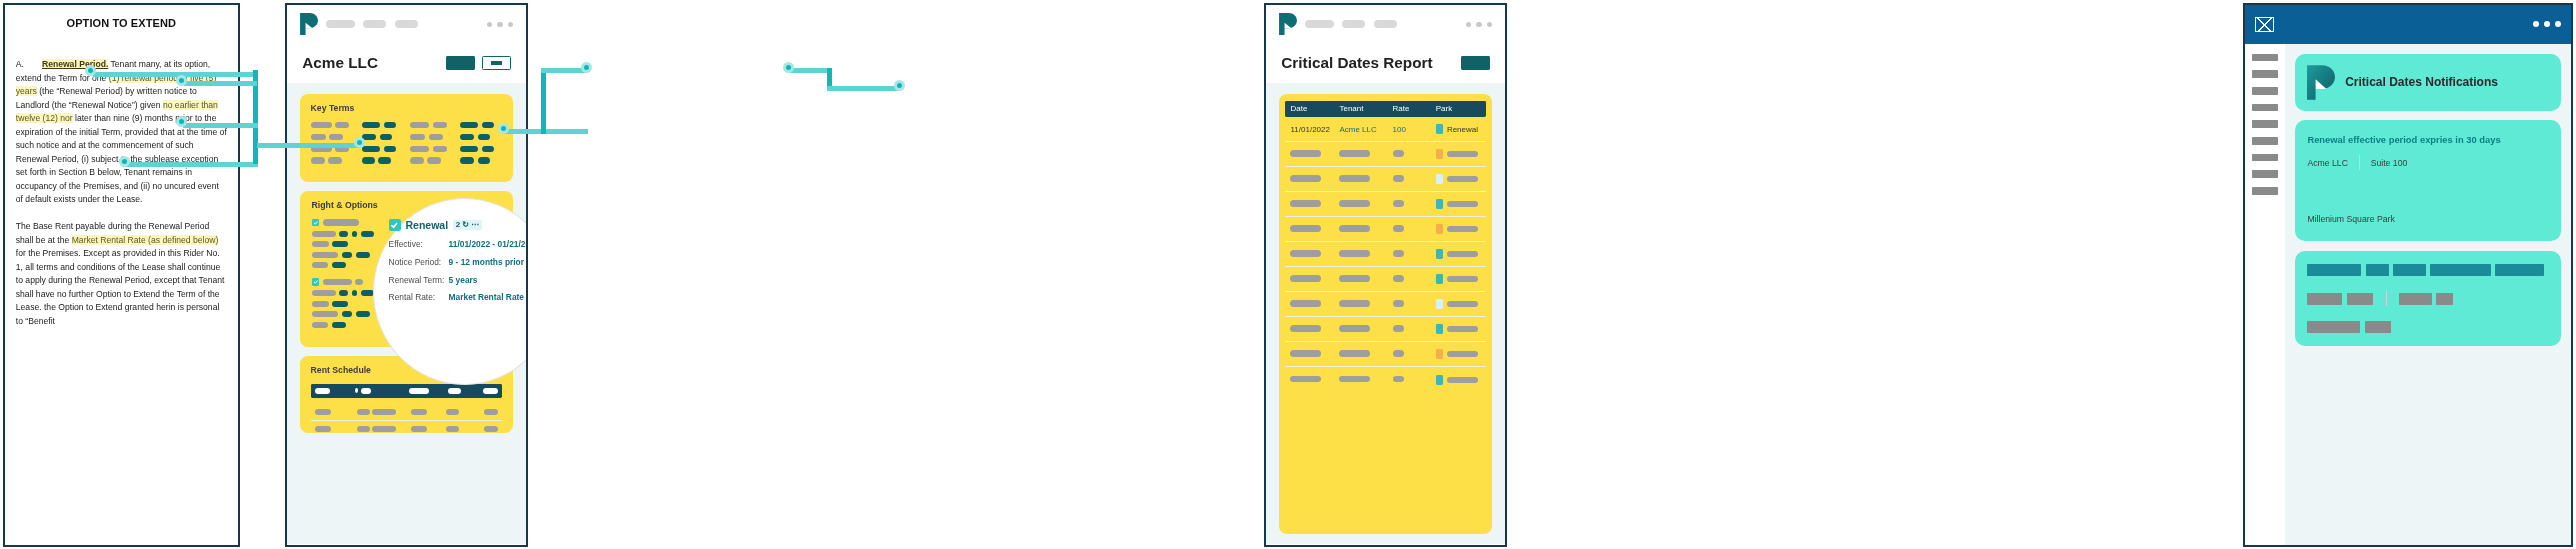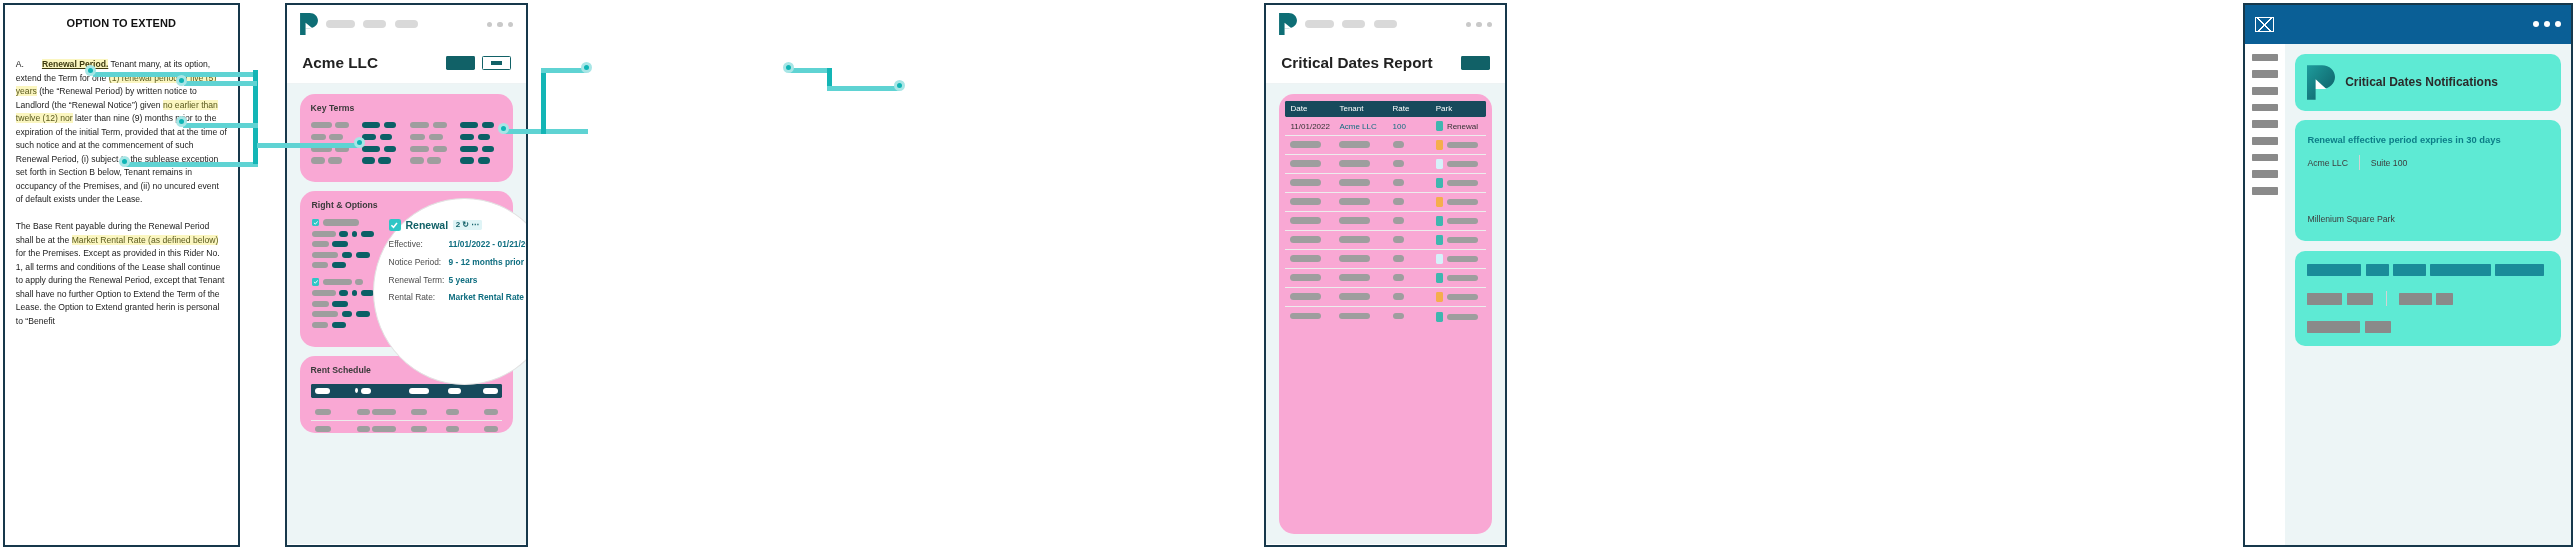--- a/index.html
+++ b/index.html
@@ -59,21 +59,21 @@
   .apptitle { font-size: 15.3px; font-weight: bold; color: #222; }
   .titlebar .right { margin-left: auto; display: flex; align-items: center; gap: 6.3px; }
   .btn-solid { width: 29px; height: 14px; background: #116167; border-radius: 1.4px; }
   .btn-outline {
     width: 29px; height: 14px; border: 1.4px solid #116167; border-radius: 1.4px;
     display: flex; align-items: center; justify-content: center;
   }
   .btn-outline i { width: 11px; height: 4.2px; background: #116167; display: block; }
 
   .workspace { background: #EDF5F6; padding: 9.8px 12.6px; height: calc(100% - 80px); }
-  .card { background: #f9a8d4; border-radius: 15px; padding: 9.8px 11px; margin-bottom: 9px; }
+  .card { background: #fde047; border-radius: 8px; padding: 9.8px 11px; margin-bottom: 9px; }
   .card-h { font-size: 8.7px; font-weight: bold; color: #3b3b3b; margin-bottom: 8.4px; }
 
   
   .bar { height: 6.3px; border-radius: 3.5px; background: #9E9E9E; display: inline-block; }
   .bar.t { background: #0B6066; }
 
   
   #p2 { left: 285px; width: 243px; }
   .kt-grid { display: flex; gap: 13.3px; }
   .kt-col { display: flex; flex-direction: column; gap: 5.6px; }
@@ -121,21 +121,21 @@
             border-bottom: 0.7px solid #ECECEC; }
 
   
   #p3 { left: 1264px; width: 243px; }
   .cd-head {
     background: #174A5C; display: flex; align-items: center;
     height: 16.7px; padding: 0 5.6px; border-radius: 1.4px;
   }
   .cd-head span { color: #fff; font-size: 8px; }
   .cd-row {
-    display: flex; align-items: center; height: 19px; padding: 0 5.6px;
+    display: flex; align-items: center; height: 25px; padding: 0 5.6px;
     border-bottom: 0.7px solid #EDEDED; font-size: 8px;
   }
   .c1 { width: 59px; } .c2 { width: 64px; } .c3 { width: 52px; } .c4 { width: 54px; display:flex; align-items:center; gap:3.5px;}
   .sw { width: 7.7px; height: 9.8px; border-radius: 1.4px; flex: 0 0 auto; }
 
   
   #p4 { left: 2243px; width: 330px; }
   .mailbar {
     height: 39px; background: #0A5F96; display: flex; align-items: center;
     padding: 0 9.8px;

